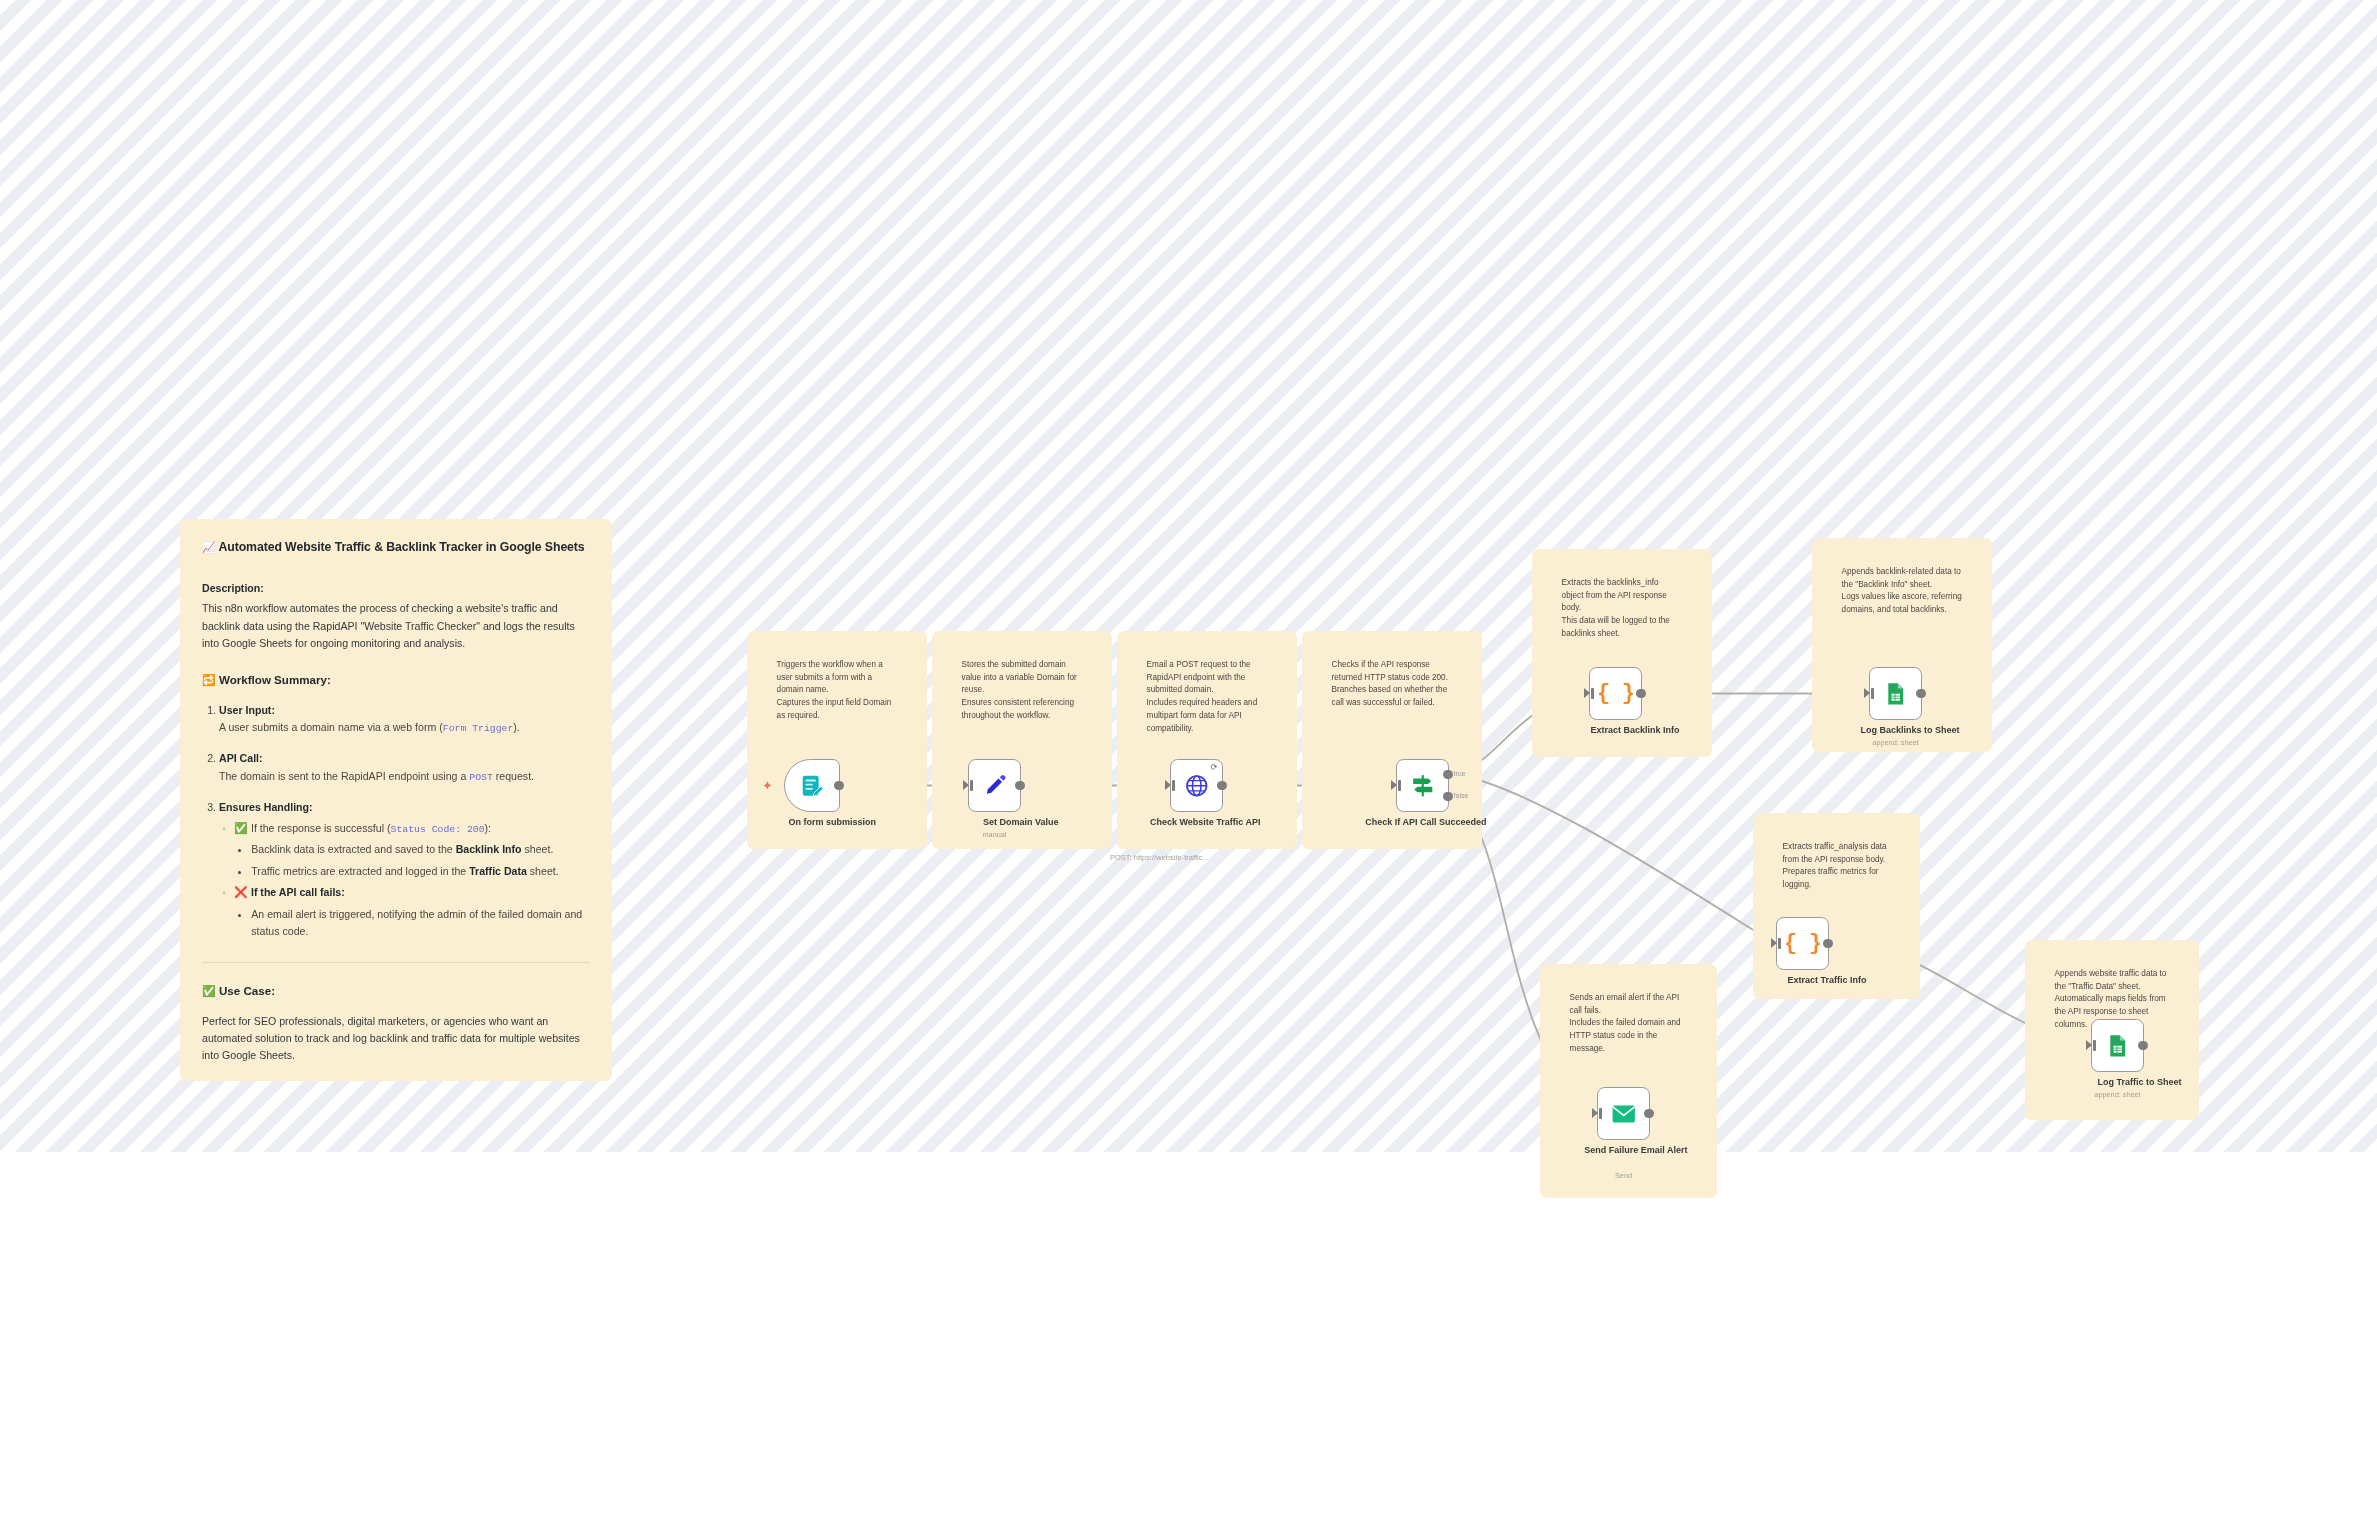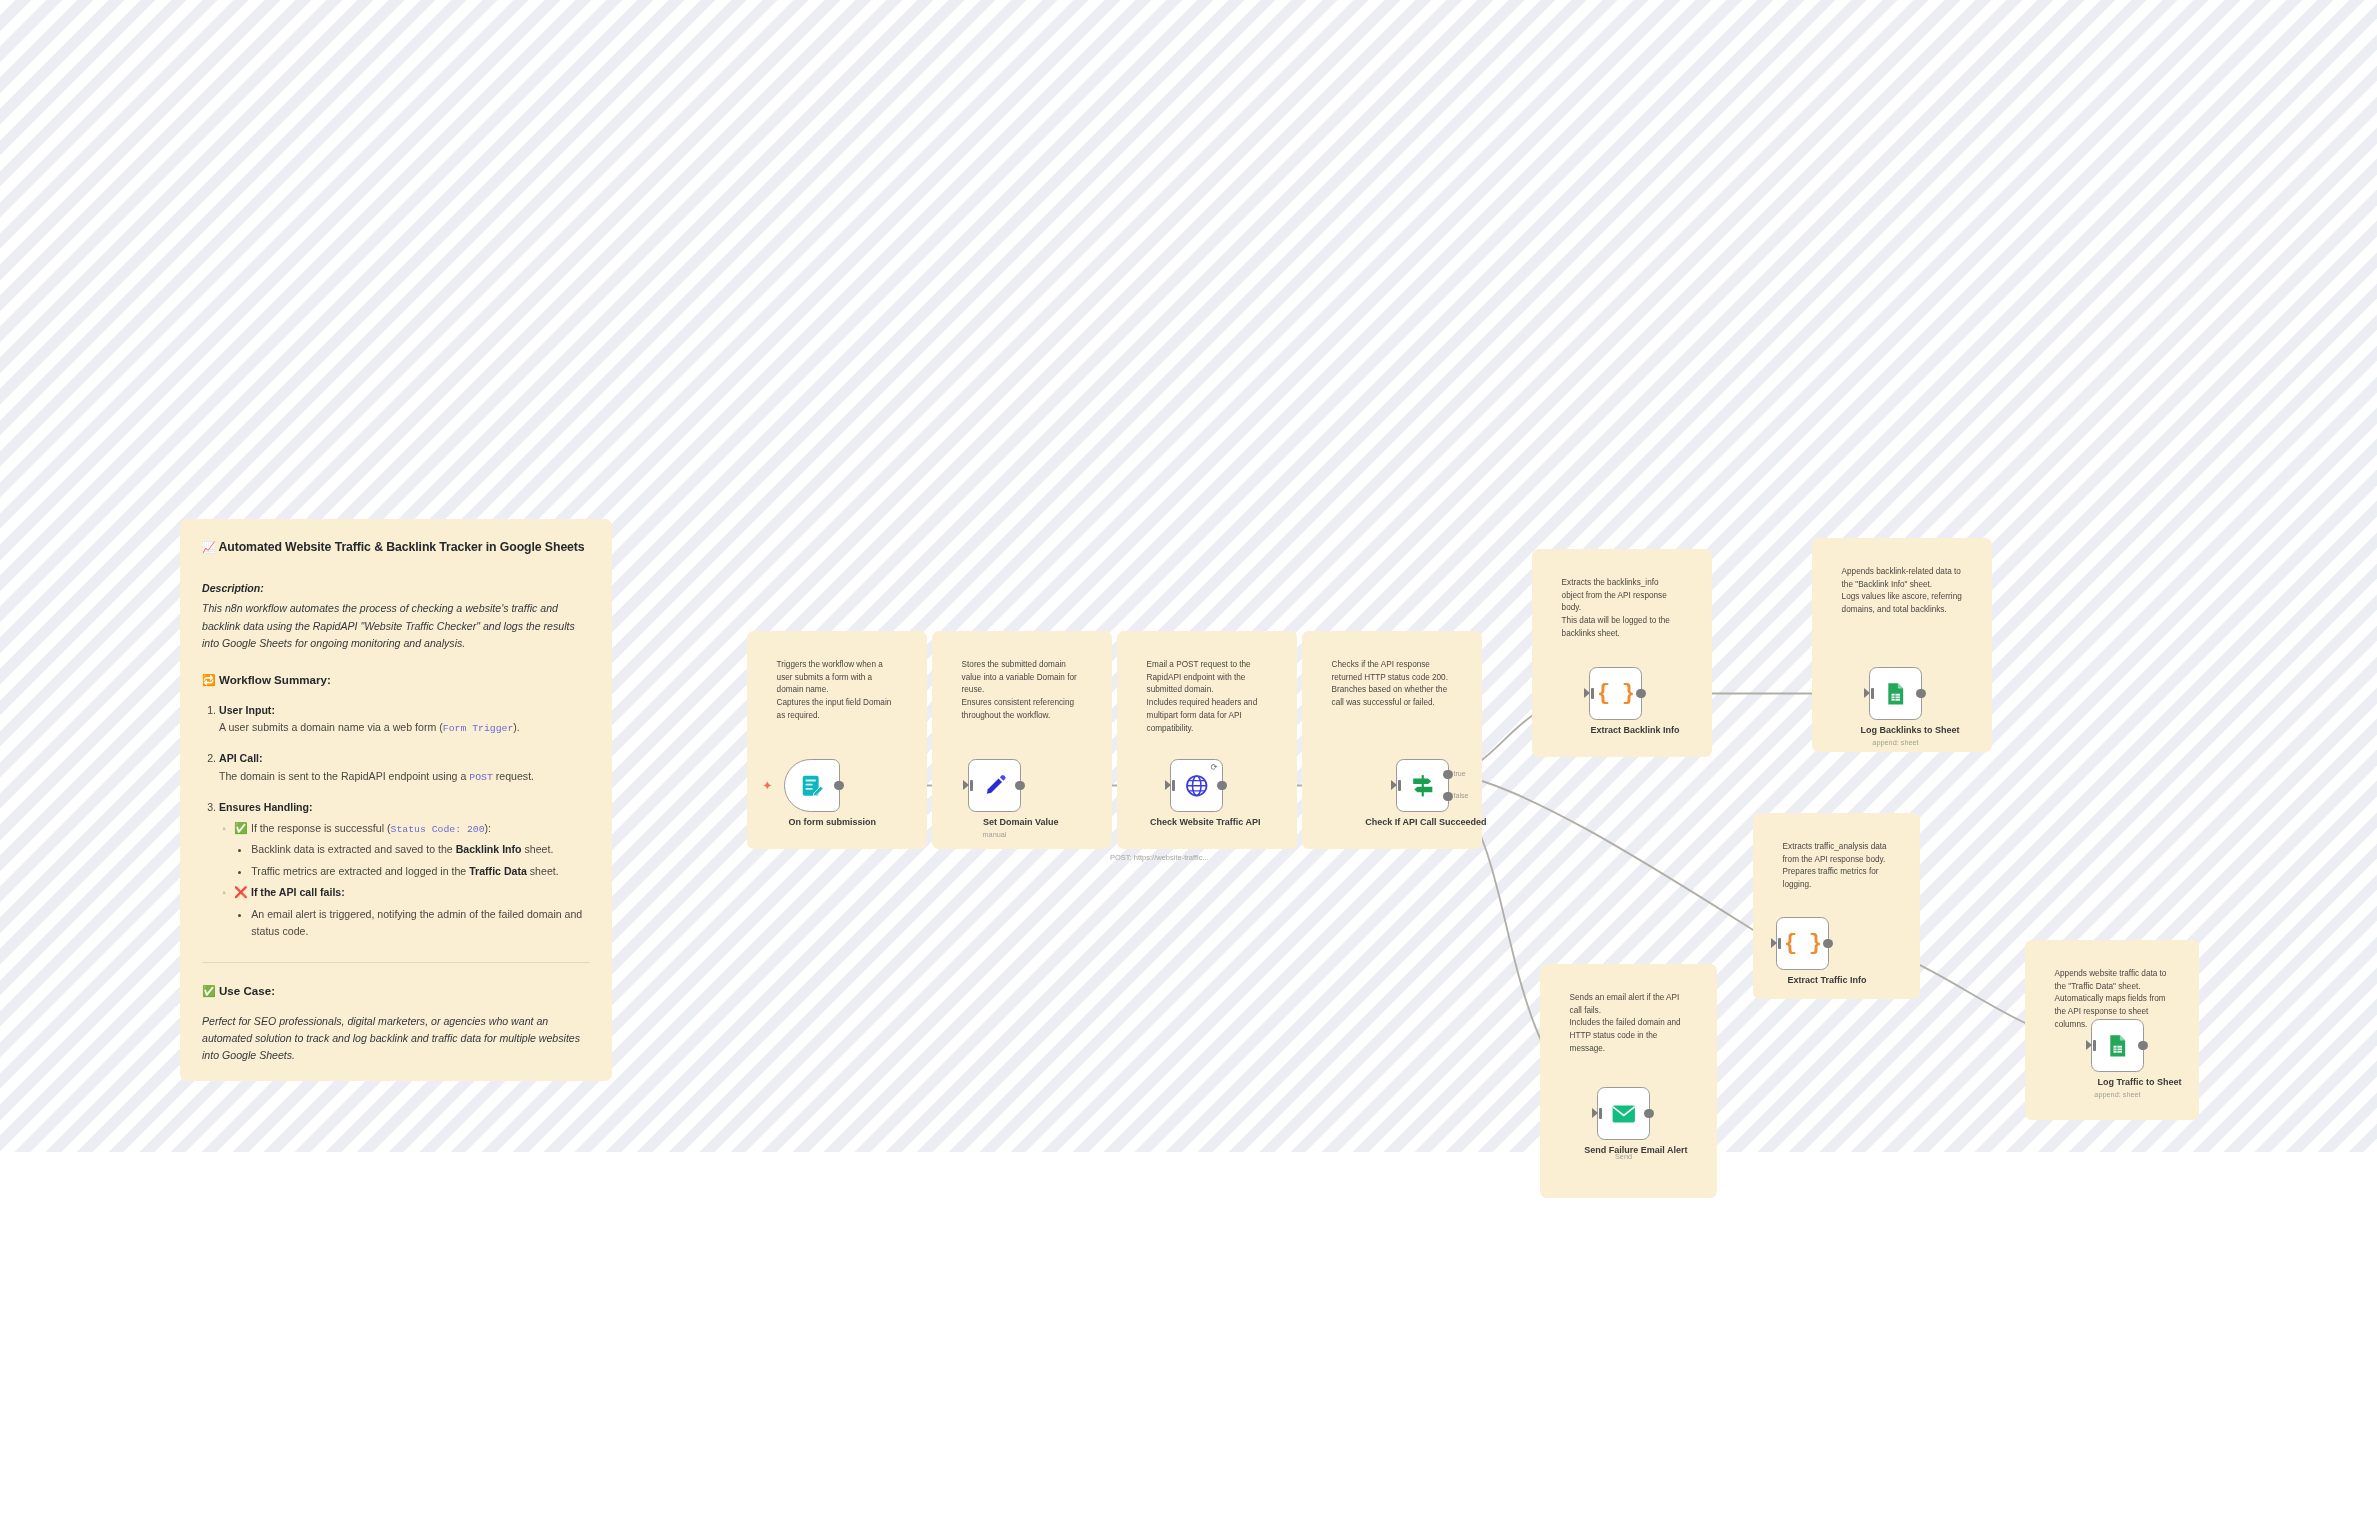--- a/index.html
+++ b/index.html
@@ -41,21 +41,21 @@
     margin-bottom: 22px;
     letter-spacing: -0.1px;
   }
   .sticky-doc h2 {
     font-size: 11.6px;
     font-weight: bold;
     color: #24292e;
     margin: 19px 0 12px 0;
   }
   .sticky-doc .lbl { font-weight: bold; color: #24292e; }
-  .sticky-doc p { margin: 0 0 3.4px 0; color: #35383c; font-style: italic; }
+  .sticky-doc p { margin: 0 0 3.4px 0; color: #35383c; }
   .sticky-doc .blk { margin-bottom: 15.3px; }
   .sticky-doc ol { margin: 0; padding-left: 17px; }
   .sticky-doc ol > li { margin-bottom: 13.6px; }
   .sticky-doc ul { margin: 3.4px 0 0 0; padding-left: 15.3px; }
   .sticky-doc ul.sub { list-style: circle; }
   .sticky-doc ul.sub2 { list-style: disc; padding-left: 17px; margin-top: 4px; }
   .sticky-doc ul.sub > li { margin-bottom: 3.4px; list-style: none; position: relative; }
   .sticky-doc ul.sub > li::before {
     content: "\25E6"; position: absolute; left: -12px; color: #8a8578;
   }
@@ -403,17 +403,17 @@
   <div class="node" style="left:1597px; top:1087px;">
     <div class="node-box">
       <div class="port-in"></div>
       <svg class="ic" width="25.5" height="22" viewBox="0 0 24 20">
         <rect x="1.5" y="2" width="21" height="16" rx="1.6" fill="#13bd7e"></rect>
         <path d="M1.8 3.2L12 11.4 22.2 3.2" fill="none" stroke="#fff" stroke-width="1.5"></path>
       </svg>
       <div class="port out"></div>
     </div>
     <div class="node-label">Send Failure Email Alert</div>
-    <div class="node-sub" style="top:65px">Send</div>
+    <div class="node-sub" style="top:84px">Send</div>
   </div>
 
 </div>
 
 
 </body></html>

